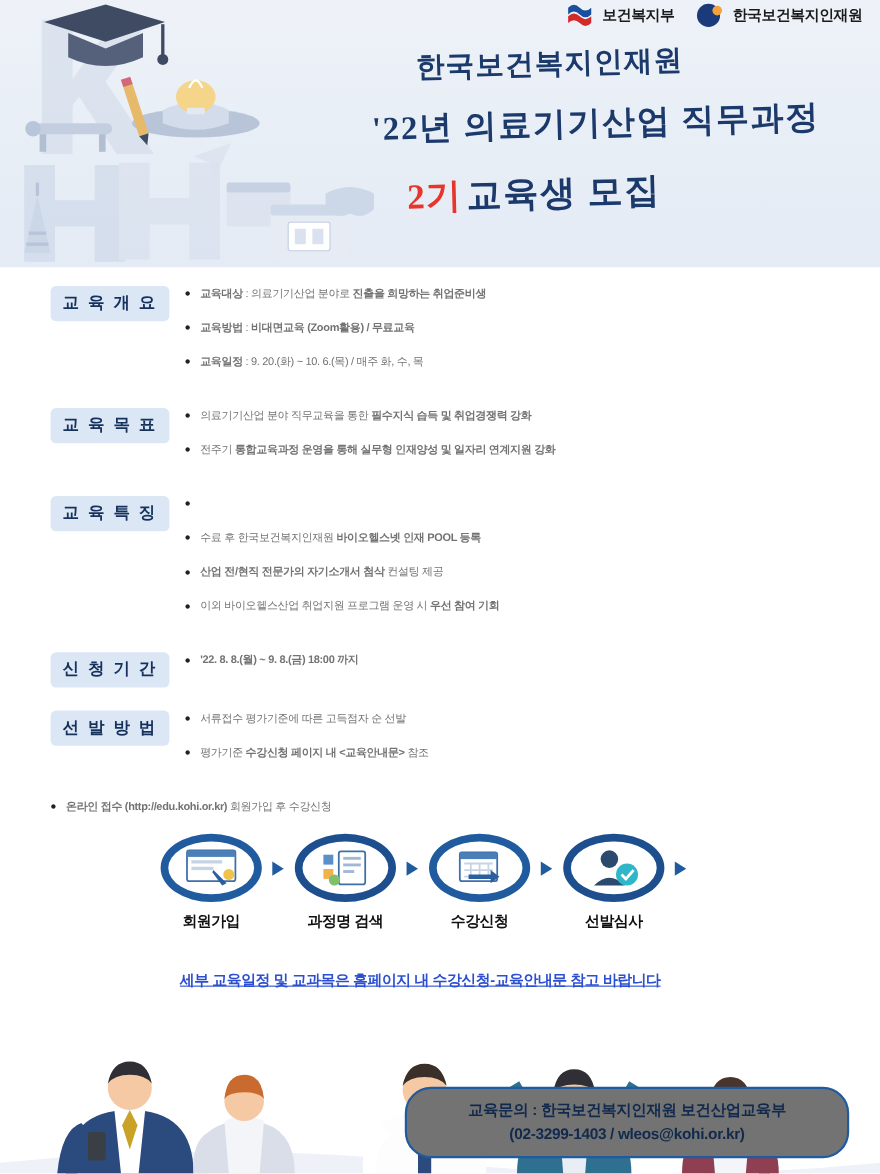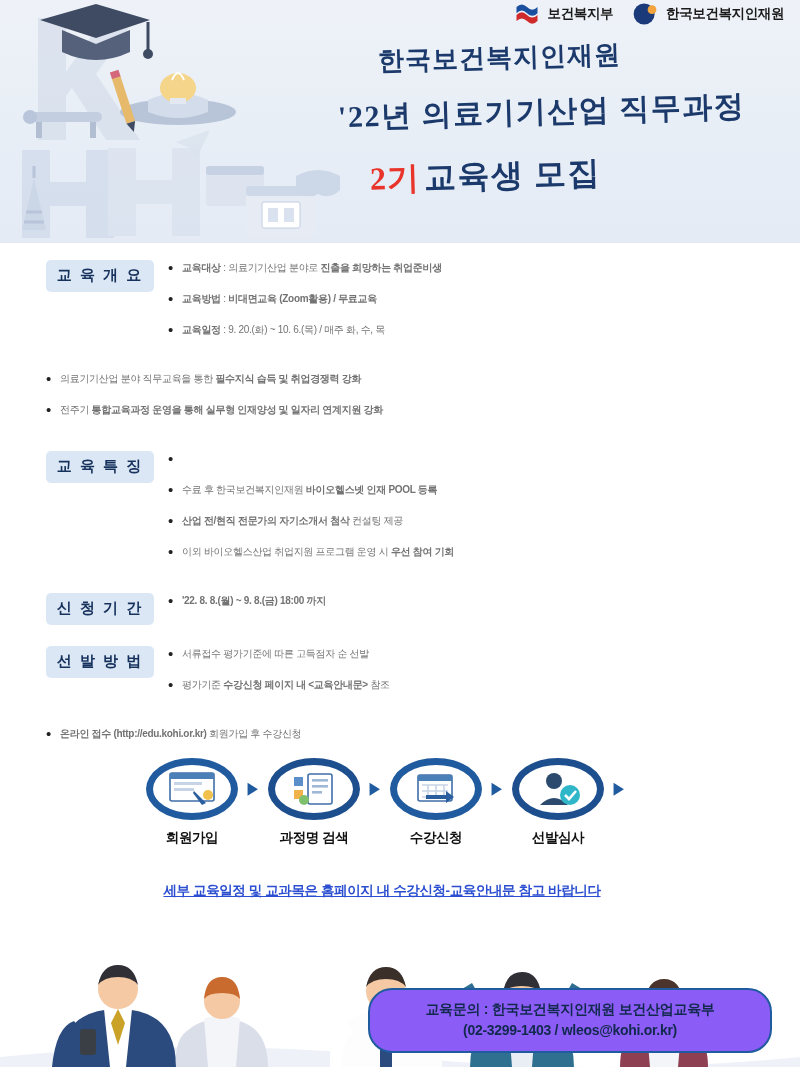--- a/index.html
+++ b/index.html
@@ -210,21 +210,21 @@
   .footer-art {
     position: absolute;
     left: 0; bottom: 0;
     width: 800px; height: 150px;
     overflow: hidden;
   }
   .contact-box {
     position: absolute;
     left: 368px; bottom: 14px;
     width: 400px;
-    background: #8b5cf6;
+    background: #737373;
     border: 2px solid #1f5b9e;
     border-radius: 24px;
     padding: 9px 0 10px 0;
     text-align: center;
   }
   .contact-line {
     font-size: 14px;
     font-weight: bold;
     color: #11294c;
     line-height: 21px;
@@ -346,20 +346,21 @@
       <div class="bullet-row">
         <span class="bullet">•</span>
         <span class="bullet-text">
           <span class="b">교육일정</span><span> : 9. 20.(화) ~ 10. 6.(목) / 매주 화, 수, 목</span>
         </span>
       </div>
     </div>
   </div>
 
   <div class="section">
+    <div class="sec-label">교 육 목 표</div>
     <div class="sec-body">
       <div class="bullet-row">
         <span class="bullet">•</span>
         <span class="bullet-text">
           <span>의료기기산업 분야 직무교육을 통한 </span><span class="b">필수지식 습득 및 취업경쟁력 강화</span>
         </span>
       </div>
       <div class="bullet-row">
         <span class="bullet">•</span>
         <span class="bullet-text">

